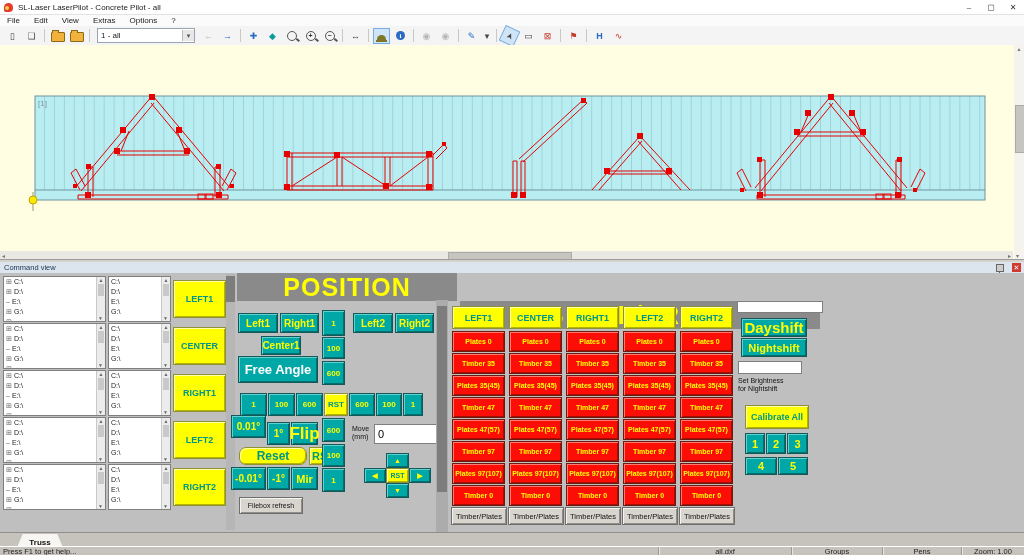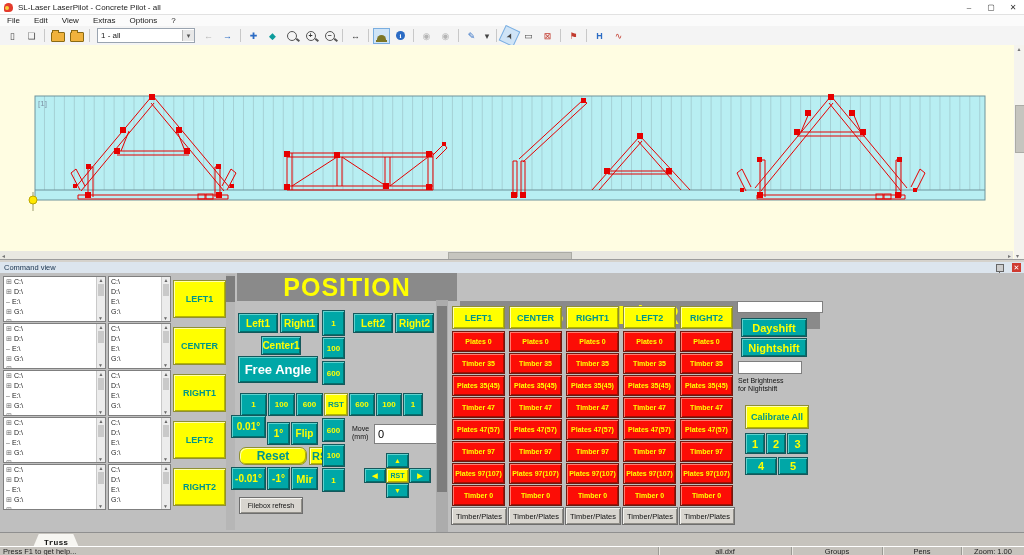--- a/index.html
+++ b/index.html
@@ -72,23 +72,23 @@
             display:flex;align-items:center;justify-content:center;white-space:nowrap;}
   .hdrband{position:absolute;background:#8A8A8A;color:#FFFF00;font-weight:bold;font-size:25px;
            display:flex;align-items:center;justify-content:center;letter-spacing:1px;height:28px;}
   .sb-track{position:absolute;background:#ACACAC;}
   .sb-thumb{position:absolute;background:#7D7D7D;}
   .whitefield{position:absolute;background:#fff;border:1px solid #7F7F7F;font-size:11px;
               font-family:"Liberation Sans",sans-serif;padding:0 0 0 3px;box-sizing:border-box;}
   .smalltext{position:absolute;font-size:7px;color:#111;line-height:8px;}
   
   #tabbar{left:0;top:532px;width:1024px;height:14px;background:#C6C3BD;border-top:1px solid #8F8F8F;}
-  #tab-truss{position:absolute;left:32px;top:1px;width:48px;height:16px;background:#F7F6F2;color:#111;
+  #tab-truss{position:absolute;left:16px;top:1px;width:48px;height:16px;background:#F7F6F2;color:#111;
              font-size:8px;font-weight:bold;display:flex;align-items:center;justify-content:center;
-             clip-path:polygon(14% 0,86% 0,100% 100%,0 100%);font-family:Liberation Mono, monospace;}
+             clip-path:polygon(14% 0,86% 0,100% 100%,0 100%);}
   #statusbar{left:0;top:546px;width:1024px;height:9px;background:#C6C3BD;border-top:1px solid #FFFFFF;
              display:flex;align-items:center;font-size:7.5px;color:#222;}
   .sp{height:100%;display:flex;align-items:center;border-left:1px solid #9A9A94;box-shadow:inset 1px 0 0 #E8E6E0;}
 </style>
 </head>
 <body>
 
 <div id="app">
 
   <div class="abs" id="menubar">
@@ -557,21 +557,21 @@
     <div class="btn-teal" style="left:322px;top:88px;width:21px;height:22px;font-size:8px;">600</div>
     <div class="btn-teal" style="left:240px;top:120px;width:25px;height:21px;font-size:8px;">1</div>
     <div class="btn-teal" style="left:268px;top:120px;width:25px;height:21px;font-size:8px;">100</div>
     <div class="btn-teal" style="left:296px;top:120px;width:25px;height:21px;font-size:8px;">600</div>
     <div class="btn-yellow" style="left:324px;top:120px;width:22px;height:21px;font-size:8px;">RST</div>
     <div class="btn-teal" style="left:349px;top:120px;width:24px;height:21px;font-size:8px;">600</div>
     <div class="btn-teal" style="left:376px;top:120px;width:24px;height:21px;font-size:8px;">100</div>
     <div class="btn-teal" style="left:403px;top:120px;width:18px;height:21px;font-size:8px;">1</div>
     <div class="btn-teal" style="left:231px;top:142px;width:33px;height:21px;font-size:10px;">0.01°</div>
     <div class="btn-teal" style="left:267px;top:149px;width:21px;height:21px;font-size:10px;">1°</div>
-    <div class="btn-teal" style="left:291px;top:149px;width:25px;height:21px;font-size:10px;">Flip</div>
+    <div class="btn-teal" style="left:291px;top:149px;width:25px;height:21px;font-size:17px;">Flip</div>
     <div class="btn-teal" style="left:322px;top:145px;width:21px;height:22px;font-size:8px;">600</div>
     <div class="btn-yellow" style="left:239px;top:174px;width:66px;height:16px;font-size:12px;border-radius:7px;">Reset</div>
     <div class="btn-yellow" style="left:309px;top:174px;width:26px;height:16px;font-size:11px;">RST</div>
     <div class="btn-teal" style="left:322px;top:171px;width:21px;height:21px;font-size:8px;">100</div>
     <div class="btn-teal" style="left:231px;top:194px;width:33px;height:21px;font-size:10px;">-0.01°</div>
     <div class="btn-teal" style="left:267px;top:194px;width:21px;height:21px;font-size:10px;">-1°</div>
     <div class="btn-teal" style="left:291px;top:194px;width:25px;height:21px;font-size:11px;">Mir</div>
     <div class="btn-teal" style="left:322px;top:195px;width:21px;height:22px;font-size:8px;">1</div>
     <div class="smalltext" style="left:352px;top:152px;width:22px;">Move (mm)</div>
     <input class="whitefield" style="left: 374px; top: 151px; width: 67px; height: 20px;" value="0">
@@ -634,21 +634,21 @@
         <div class="btn-red" style="left: 680px; top: 102px; width: 51px; height: 19px; font-size: 7px;">Plates 35(45)</div>
         <div class="btn-red" style="left: 680px; top: 124px; width: 51px; height: 19px; font-size: 7px;">Timber 47</div>
         <div class="btn-red" style="left: 680px; top: 146px; width: 51px; height: 19px; font-size: 7px;">Plates 47(57)</div>
         <div class="btn-red" style="left: 680px; top: 168px; width: 51px; height: 19px; font-size: 7px;">Timber 97</div>
         <div class="btn-red" style="left: 680px; top: 190px; width: 51px; height: 19px; font-size: 7px;">Plates 97(107)</div>
         <div class="btn-red" style="left: 680px; top: 212px; width: 51px; height: 19px; font-size: 7px;">Timber 0</div>
         <div class="btn-gray" style="left: 679px; top: 234px; width: 54px; height: 16px; font-size: 7.5px;">Timber/Plates</div>
       </div>
 
     <input class="whitefield" style="left: 737px; top: 28px; width: 86px; height: 12px;" value="">
-    <div class="btn-teal" style="left:741px;top:45px;width:64px;height:17px;font-size:11px;">Dayshift</div>
+    <div class="btn-teal" style="left:741px;top:45px;width:64px;height:17px;font-size:15px;">Dayshift</div>
     <div class="btn-teal" style="left:741px;top:65px;width:64px;height:17px;font-size:11px;">Nightshift</div>
     <input class="whitefield" style="left: 738px; top: 88px; width: 64px; height: 13px;" value="">
     <div class="smalltext" style="left:738px;top:104px;width:52px;">Set Brightness for Nightshift</div>
     <div class="btn-yellow" style="left:745px;top:132px;width:62px;height:22px;font-size:9px;">Calibrate All</div>
     <div class="btn-teal" style="left:745px;top:160px;width:18px;height:19px;font-size:11px;">1</div>
     <div class="btn-teal" style="left:766px;top:160px;width:18px;height:19px;font-size:11px;">2</div>
     <div class="btn-teal" style="left:787px;top:160px;width:19px;height:19px;font-size:11px;">3</div>
     <div class="btn-teal" style="left:745px;top:184px;width:30px;height:16px;font-size:11px;">4</div>
     <div class="btn-teal" style="left:778px;top:184px;width:28px;height:16px;font-size:11px;">5</div>
   </div>

